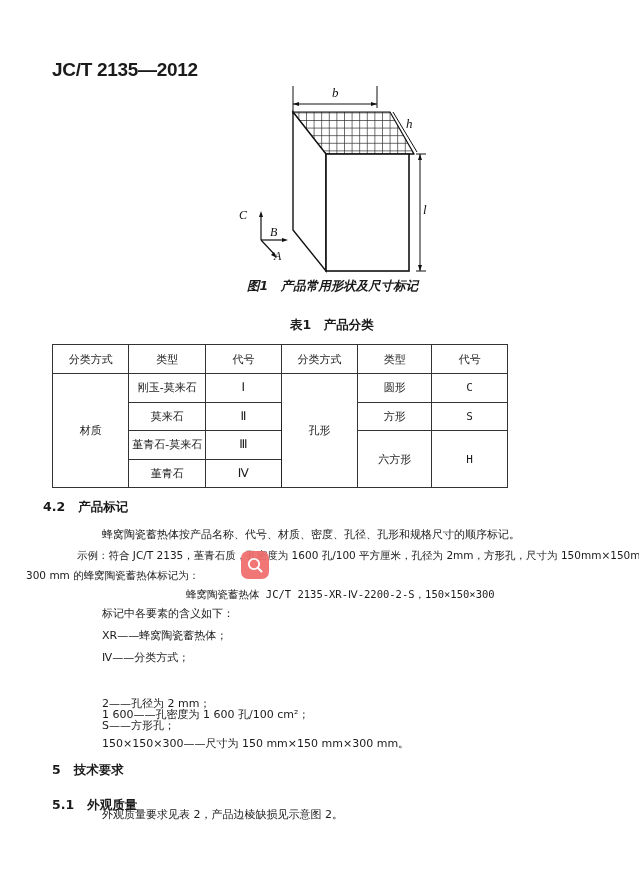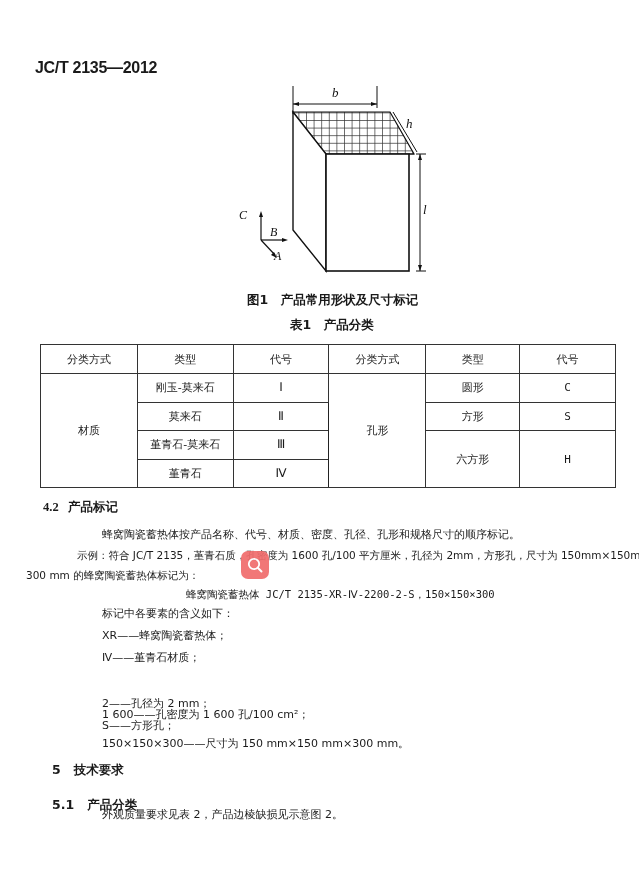--- a/index.html
+++ b/index.html
@@ -1,24 +1,24 @@
 <!DOCTYPE html>
 <html><head>
   <meta charset="utf-8">
   <style>
     * { margin: 0; padding: 0; box-sizing: border-box; }
     html, body { width: 639px; height: 880px; background: #ffffff; overflow: hidden; }
     body { position: relative; font-family: "DejaVu Sans", sans-serif; color: #1a1a1a; }
     .abs { position: absolute; white-space: nowrap; }
-    .std-id { left: 35px; top: 59px; font-family: "Liberation Sans", sans-serif; font-weight: bold; font-size: 16px; letter-spacing: -0.3px; }
+    .std-id { left: 52px; top: 59px; font-family: "Liberation Sans", sans-serif; font-weight: bold; font-size: 19px; letter-spacing: -0.3px; }
     .figure { left: 230px; top: 82px; width: 210px; height: 200px; }
     .caption { font-weight: bold; font-size: 12.5px; }
-    .fig-caption { left: 247px; top: 292px; }
+    .fig-caption { left: 247px; top: 278px; font-style: italic; }
     .tbl-caption { left: 290px; top: 317px; }
-    table.cls { position: absolute; left: 40px; top: 344px; width: 576px; border-collapse: collapse; font-size: 11px; border: 1.6px solid #222; }
+    table.cls { position: absolute; left: 52px; top: 344px; width: 456px; border-collapse: collapse; font-size: 11px; border: 1.6px solid #222; }
     table.cls td, table.cls th { border: 1px solid #333; text-align: center; vertical-align: middle; font-weight: normal; }
     table.cls th { height: 29px; }
     table.cls td { height: 28.5px; }
     table.cls thead tr { border-bottom: 1.6px solid #222; }
     .mid-col { border-left: 1.6px solid #222 !important; }
     .code { font-family: "Liberation Serif", serif; font-size: 12px; }
     .code-mono { font-family: "DejaVu Sans Mono", monospace; font-size: 11px; }
     .h2 { font-weight: bold; font-size: 12.5px; }
     .p { font-size: 11px; margin-left: 25px; }
     .small { font-size: 10.5px; }
@@ -118,40 +118,40 @@
       <td rowspan="2">六方形</td>
       <td rowspan="2" class="code-mono">H</td>
     </tr>
     <tr>
       <td>堇青石</td>
       <td class="code">Ⅳ</td>
     </tr>
   </tbody>
 </table>
 
-<div class="abs h2" style="left:43px; top:499px;font-family:Liberation Serif, serif;">
+<div class="abs h2" style="left:43px; top:499px;">
   <span>4.2</span>&nbsp;&nbsp;&nbsp;<span>产品标记</span>
 </div>
 <div class="abs p" style="left:77px; top:527px;">蜂窝陶瓷蓄热体按产品名称、代号、材质、密度、孔径、孔形和规格尺寸的顺序标记。</div>
 <div class="abs small" style="left:77px; top:549px;">示例：符合 JC/T 2135，堇青石质，孔密度为 1600 孔/100 平方厘米，孔径为 2mm，方形孔，尺寸为 150mm×150mm×</div>
 <div class="abs small" style="left:26px; top:569px;">300 mm 的蜂窝陶瓷蓄热体标记为：</div>
 <div class="abs mono" style="left:186px; top:588px;">蜂窝陶瓷蓄热体 JC/T 2135-XR-Ⅳ-2200-2-S，150×150×300</div>
 <div class="abs p" style="left:77px; top:606px;">标记中各要素的含义如下：</div>
 <div class="abs p" style="left:77px; top:628px;">XR——蜂窝陶瓷蓄热体；</div>
-<div class="abs p" style="left:77px; top:650px;">Ⅳ——堇青石材质；</div>
+<div class="abs p" style="left:77px; top:650px;">Ⅳ——分类方式；</div>
 <div class="abs p" style="left:77px; top:707px;">1 600——孔密度为 1 600 孔/100 cm²；</div>
 <div class="abs p" style="left:77px; top:696px;">2——孔径为 2 mm；</div>
 <div class="abs p" style="left:77px; top:718px;">S——方形孔；</div>
 <div class="abs p" style="left:77px; top:736px;">150×150×300——尺寸为 150 mm×150 mm×300 mm。</div>
 
 <div class="abs h2" style="left:52px; top:762px;">
   <span>5</span>&nbsp;&nbsp;&nbsp;<span>技术要求</span>
 </div>
 <div class="abs h2" style="left:52px; top:797px;">
-  <span>5.1</span>&nbsp;&nbsp;&nbsp;<span>产品分类</span>
+  <span>5.1</span>&nbsp;&nbsp;&nbsp;<span>外观质量</span>
 </div>
 <div class="abs p" style="left:77px; top:807px;">外观质量要求见表 2，产品边棱缺损见示意图 2。</div>
 
 <div class="abs badge">
   <svg width="18" height="18" viewBox="0 0 18 18">
     <circle cx="8" cy="8" r="5.2" fill="none" stroke="#fff" stroke-width="1.8"></circle>
     <line x1="11.8" y1="11.8" x2="15.5" y2="15.5" stroke="#fff" stroke-width="2" stroke-linecap="round"></line>
   </svg>
 </div>
 

